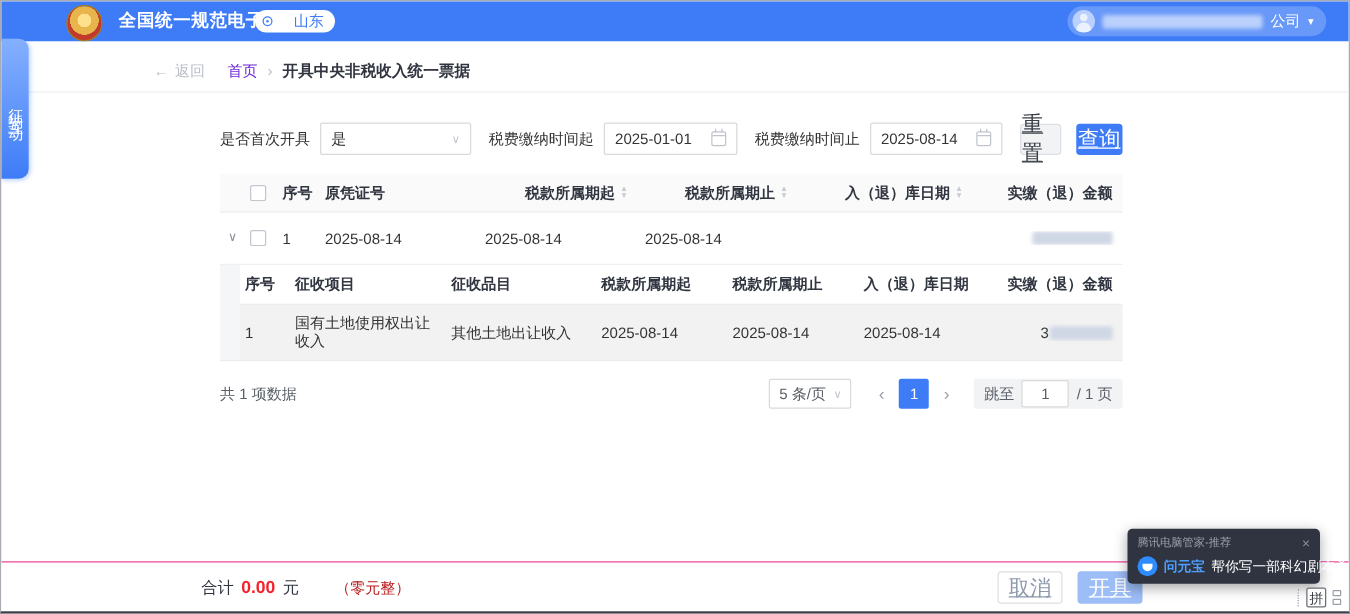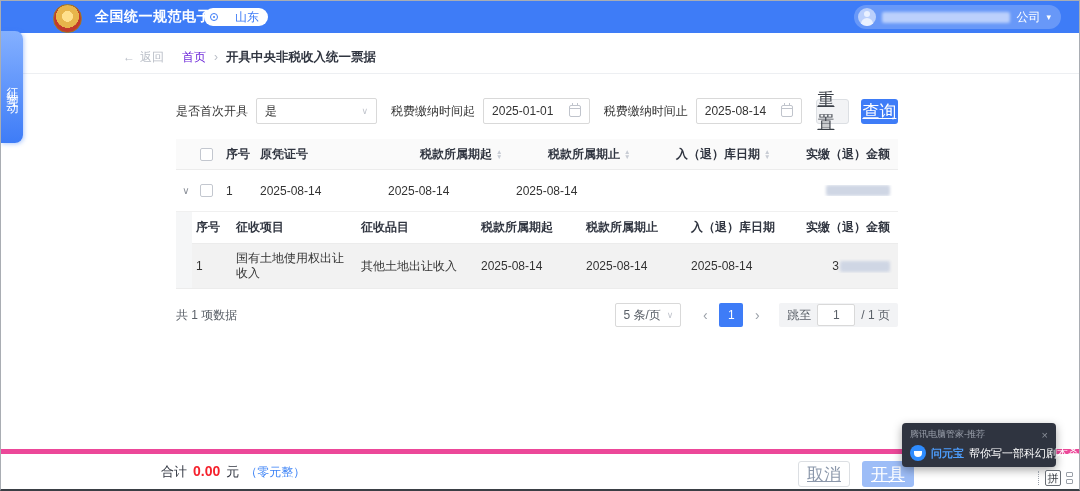--- a/index.html
+++ b/index.html
@@ -97,24 +97,24 @@
   .pg-arrow { width:20px; text-align:center; color:#9aa0a8; font-size:14px; cursor:pointer; }
   .pg-page { width:24px; height:24px; background:#3e7cf7; color:#fff; border-radius:2px;
              display:flex; align-items:center; justify-content:center; margin:0 4px; }
   .pg-jump { height:24px; background:#f2f3f5; border-radius:2px; display:flex; align-items:center;
              gap:6px; padding:0 8px; margin-left:12px; }
   .pg-jump-input { width:38px; height:22px; background:#fff; border:1px solid #d9d9d9; border-radius:2px;
                    display:flex; align-items:center; justify-content:center; }
 
   
   .footer { position:absolute; left:0; bottom:0; width:100%; height:40px; background:#fff;
-            border-top:5px solid #ec4899; display:flex; align-items:center; }
+            border-top:1px solid #ec4899; display:flex; align-items:center; }
   .ft-total { margin-left:160px; display:flex; align-items:baseline; gap:6px; font-size:13px; color:#303540; }
   .ft-amount { color:#f5222d; font-size:14px; font-weight:bold; }
-  .ft-words { color:#3b82f6; font-size:12px; }
+  .ft-words { color:#b91c1c; font-size:12px;margin-left:23px; }
   .ft-btns { position:absolute; right:165px; top:7px; display:flex; gap:12px; }
   .btn-cancel { width:52px; height:26px; background:#fff; border:1px solid #dcdfe3; color:#8c98ab; }
   .btn-issue { width:52px; height:26px; background:#9dbdf7; color:#fff; }
 
   
   .toast { position:absolute; right:23px; top:422px; width:154px; height:44px; background:#2f3440;
            border-radius:4px; box-shadow:0 3px 10px rgba(0,0,0,.35); padding:5px 8px; z-index:10; color:#fff; }
   .toast-top { display:flex; justify-content:space-between; align-items:center; }
   .toast-src { font-size:9px; color:#9aa0ab; }
   .toast-close { color:#8a8f99; font-size:11px; cursor:pointer; }

